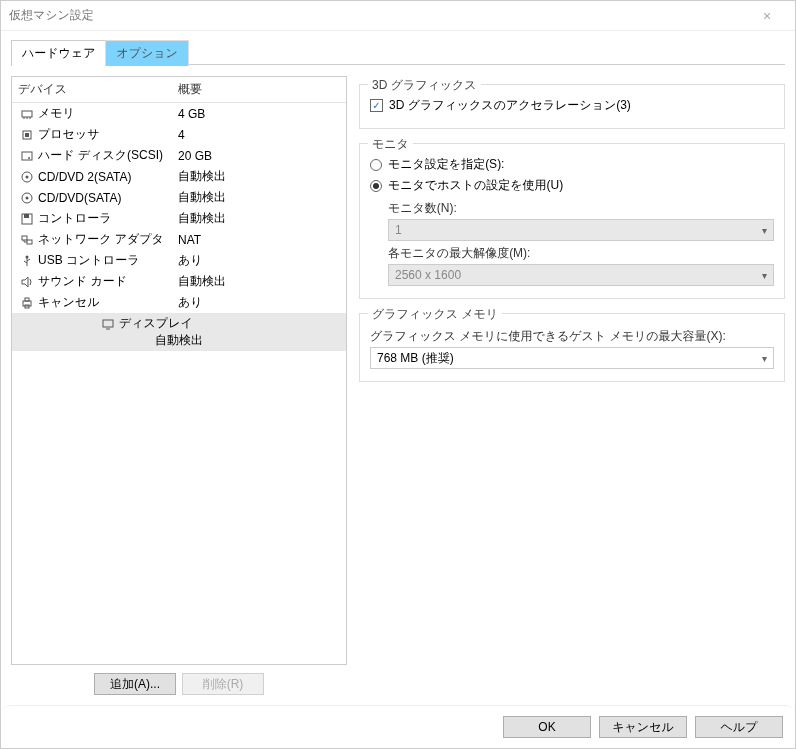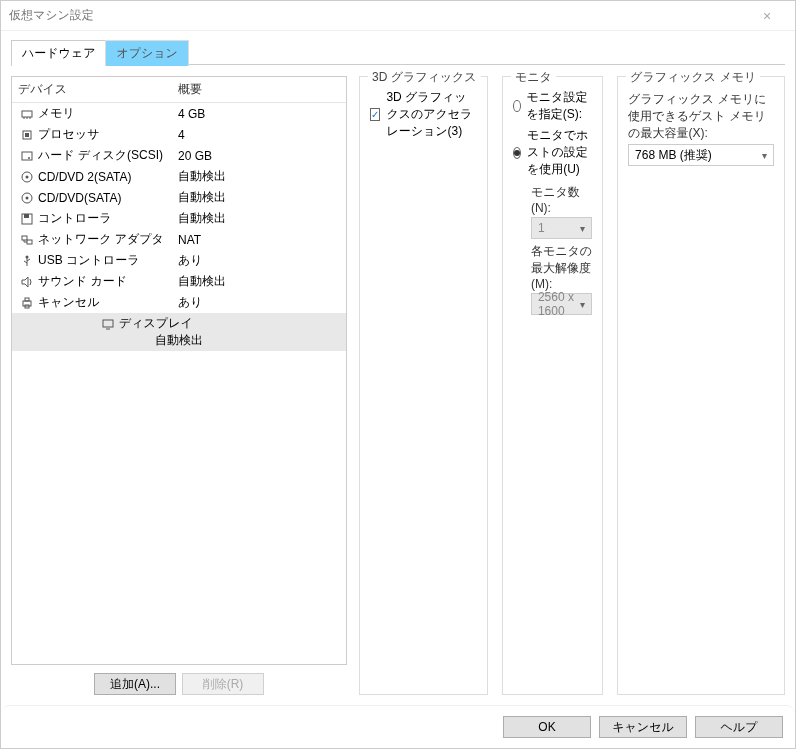--- a/index.html
+++ b/index.html
@@ -17,21 +17,21 @@
 .dl-header { display: flex; padding: 4px 6px; color: #333; border-bottom: 1px solid #e5e5e5;}
 .dl-header .col1 { width: 160px; }
 .dl-row { display: flex; padding: 2px 6px; align-items: center; }
 .dl-row .icon { width: 18px; display:inline-flex; justify-content:center; color:#555;}
 .dl-row .col1 { width: 160px; display:flex; align-items:center; gap:2px;}
 .dl-row .col2 { flex:1; }
 .dl-row.selected { background: #e8e8e8; flex-direction: column; }
 .left-buttons { display:flex; justify-content:center; gap:6px; padding: 8px 0 0 0;}
 .btn { min-width: 82px; height: 22px; background: #e1e1e1; border: 1px solid #adadad; display:inline-flex; align-items:center; justify-content:center; cursor:default;}
 .btn.disabled { color:#aaa; border-color:#d0d0d0; background:#f0f0f0;}
-.right { flex: 1; display:flex; gap:14px;}
+.right { flex: 1; display:flex; flex-direction:column; gap:14px;margin-top:8px;}
 .group { border: 1px solid #ddd; padding: 10px 10px 12px 10px; position:relative;}
 .group-title { position:absolute; top:-8px; left:8px; background:#fff; padding:0 4px; color:#444;}
 .checkbox-row, .radio-row { display:flex; align-items:center; gap:6px; padding: 2px 0;}
 .cb { width:13px; height:13px; border:1px solid #666; display:inline-flex; align-items:center; justify-content:center; font-size:10px; color:#1a72c9; line-height:1;}
 .radio { width:12px; height:12px; border:1px solid #666; border-radius:50%; display:inline-flex; align-items:center; justify-content:center;}
 .radio .dot { width:6px; height:6px; background:#333; border-radius:50%;}
 .indent { padding-left: 18px; }
 .field-label { color:#333; padding: 4px 0 2px 0;}
 .select { display:flex; align-items:center; justify-content:space-between; border:1px solid #ccc; padding: 2px 6px; height:22px;}
 .select.disabled { background:#e8e8e8; color:#888;}

